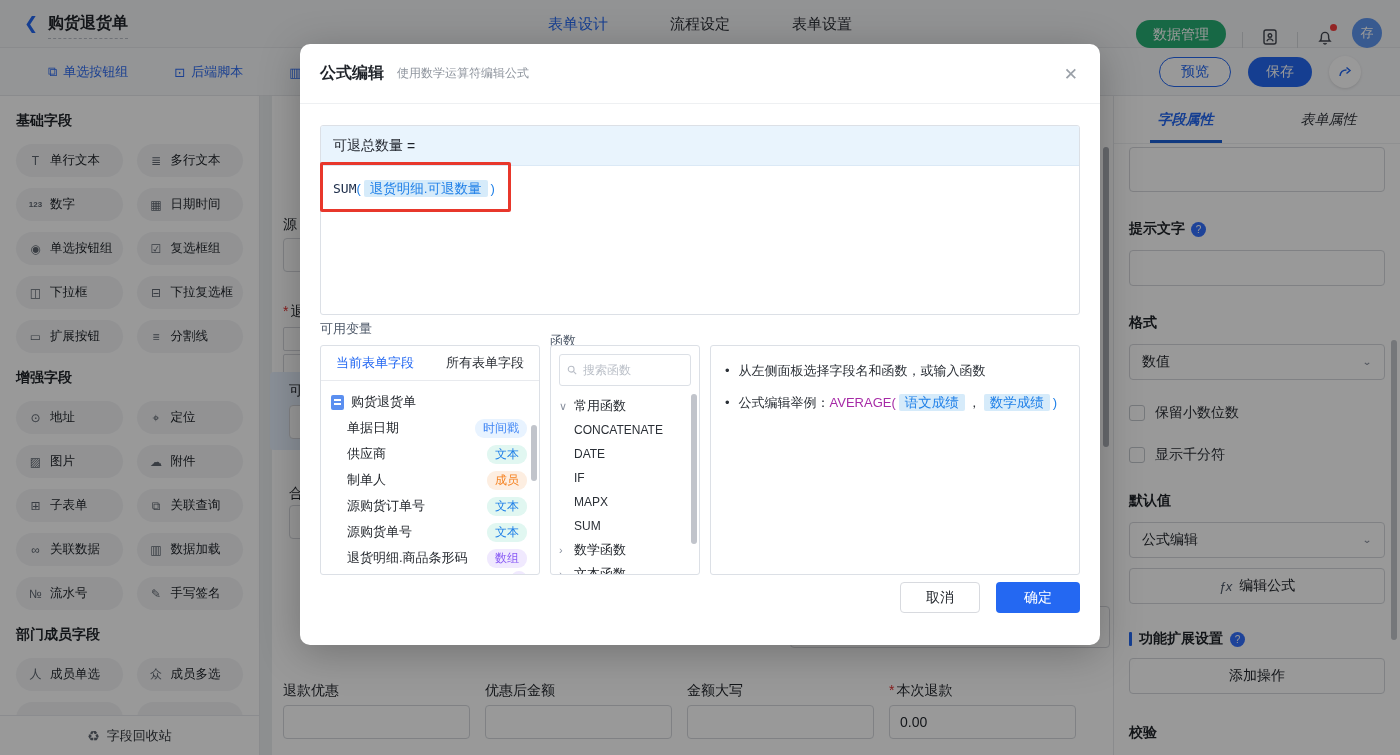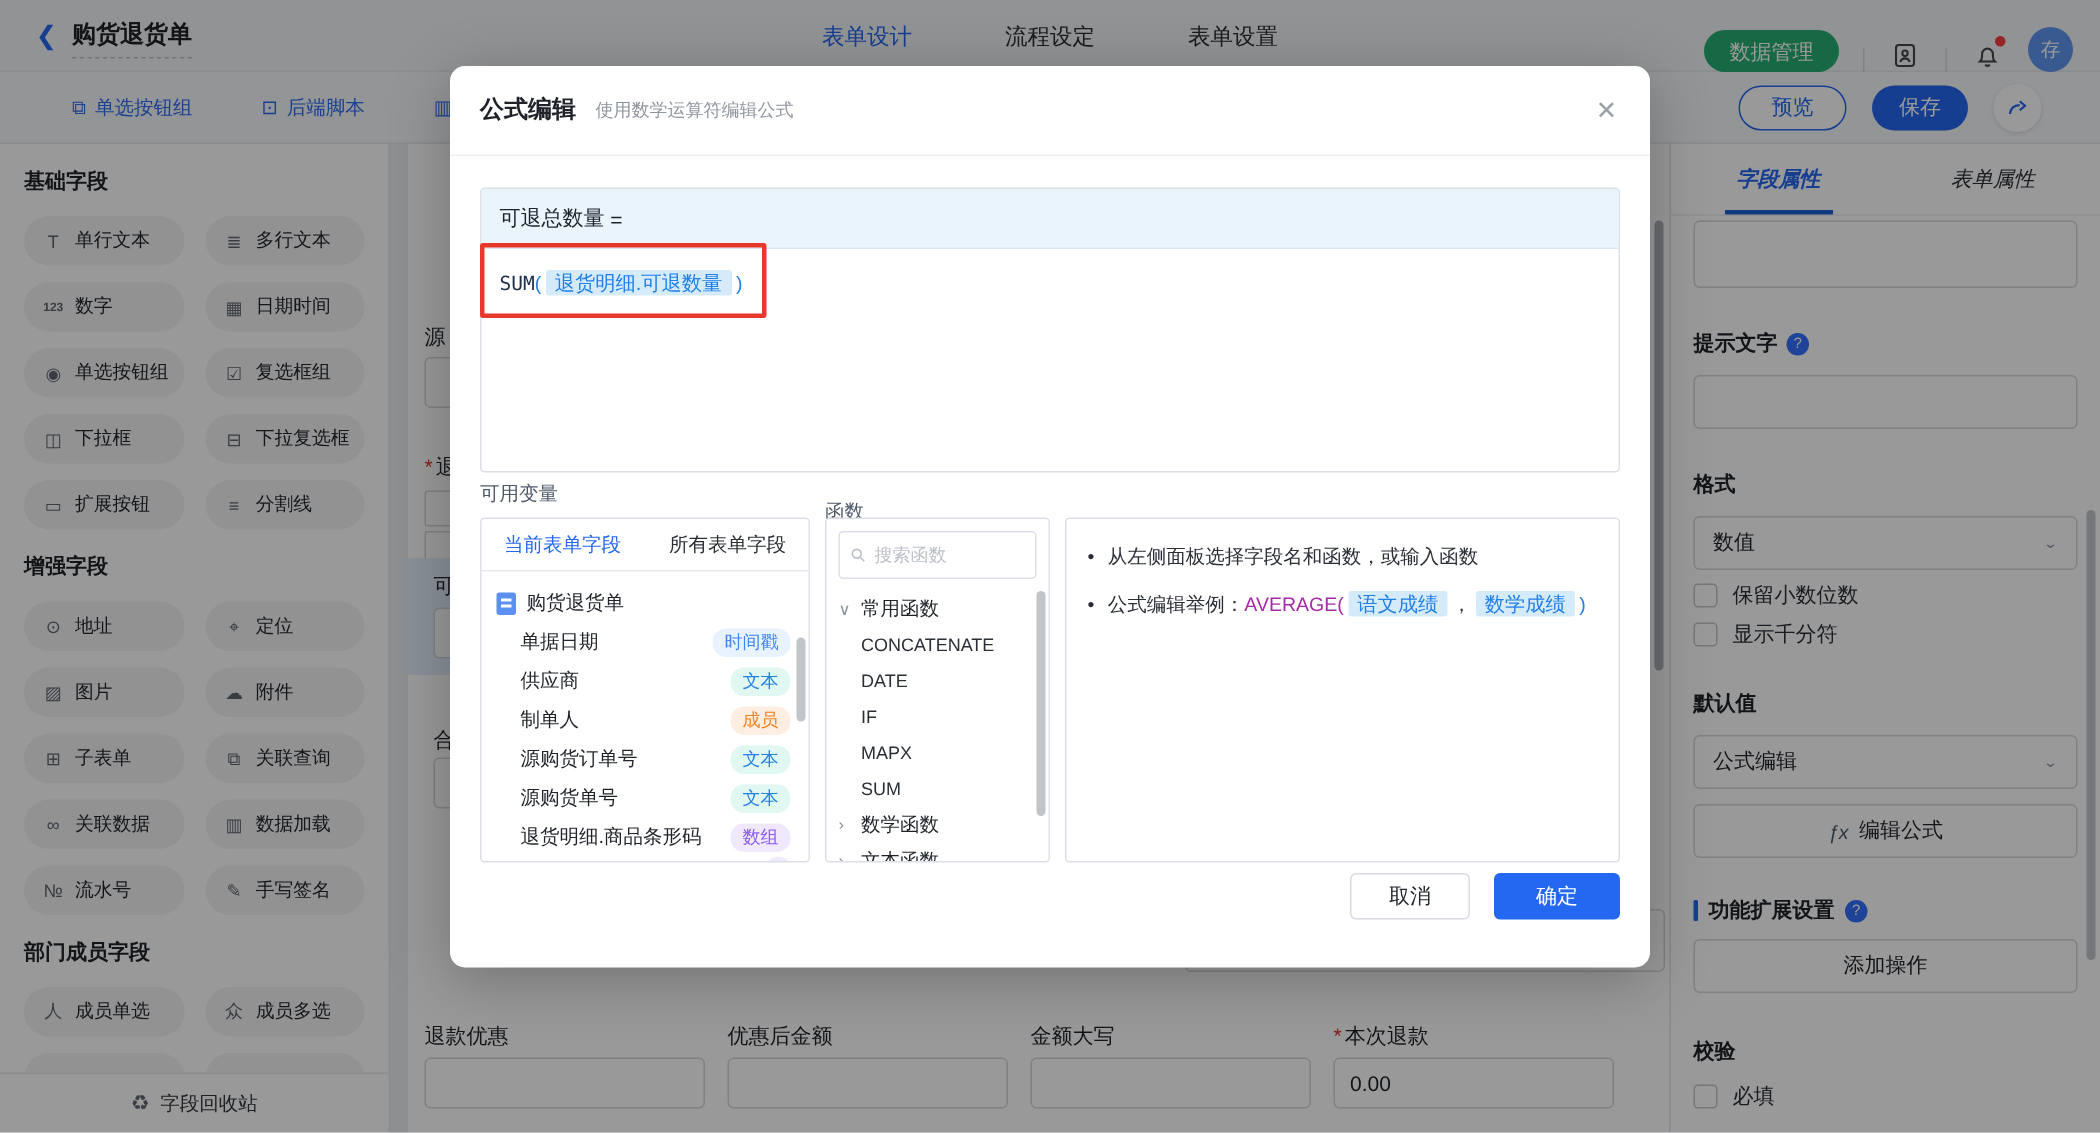--- a/index.html
+++ b/index.html
@@ -58,21 +58,21 @@
   .r-tab { flex:1; display:flex; align-items:center; justify-content:center; font-size:14px; color:#2b2f36; cursor:pointer; position:relative; }
   .r-tab.active { color:#2468f2; font-weight:bold; }
   .r-tab.active::after { content:""; position:absolute; left:50%; transform:translateX(-50%); bottom:0; width:72px; height:3px; background:#1b5fd6; }
   .r-body { padding:3px 15px 0 15px; position:relative; }
   .r-box-partial { margin-top:0; height:45px; border:1px solid #d5d8dd; border-radius:4px; }
   .r-label { font-size:14px; font-weight:bold; margin:28px 0 12px 0; display:flex; align-items:center; gap:6px; }
   .qmark { width:15px; height:15px; border-radius:50%; background:#3370ff; color:#fff; font-size:10px; display:inline-flex; align-items:center; justify-content:center; font-weight:normal; }
   .r-input { width:100%; height:36px; border:1px solid #d5d8dd; border-radius:4px; font-size:14px; padding:0 10px; background:#fff; }
   .r-select { width:100%; height:36px; border:1px solid #d5d8dd; border-radius:4px; display:flex; align-items:center; justify-content:space-between; padding:0 12px; font-size:14px; cursor:pointer; background:#fff;gap:40px; }
   .chev { color:#8a919f; font-size:12px; transform:scaleY(.8); }
-  .cb-row { display:flex; align-items:center; gap:10px; margin-top:8px; font-size:14px; color:#2b2f36; cursor:pointer; }
+  .cb-row { display:flex; align-items:center; gap:10px; margin-top:24px; font-size:14px; color:#2b2f36; cursor:pointer; }
   .cb-box { width:16px; height:16px; border:1px solid #c4c8ce; border-radius:3px; background:#fff; flex:none; display:flex; align-items:center; justify-content:center; font-size:11px; color:#fff; }
   .r-btn { width:100%; height:36px; border:1px solid #d5d8dd; border-radius:4px; background:#fff; font-size:14px; color:#22262c; cursor:pointer; display:flex; align-items:center; justify-content:center; gap:7px; margin-top:10px; }
   .fx { font-style:italic; color:#4e5969; font-size:13px; }
   .sec-head { display:flex; align-items:center; gap:7px; margin-top:26px; font-size:14px; font-weight:bold; }
   .sec-head::before { content:""; width:3px; height:14px; background:#2468f2; border-radius:1px; }
   .r-scroll { position:absolute; left:1391px; top:340px; width:6px; height:300px; border-radius:3px; background:#c4c7cc; z-index:2; }
 
   
   .overlay { position:absolute; left:0; top:0; width:1400px; height:755px; background:rgba(0,0,0,.4); z-index:5; }
 

